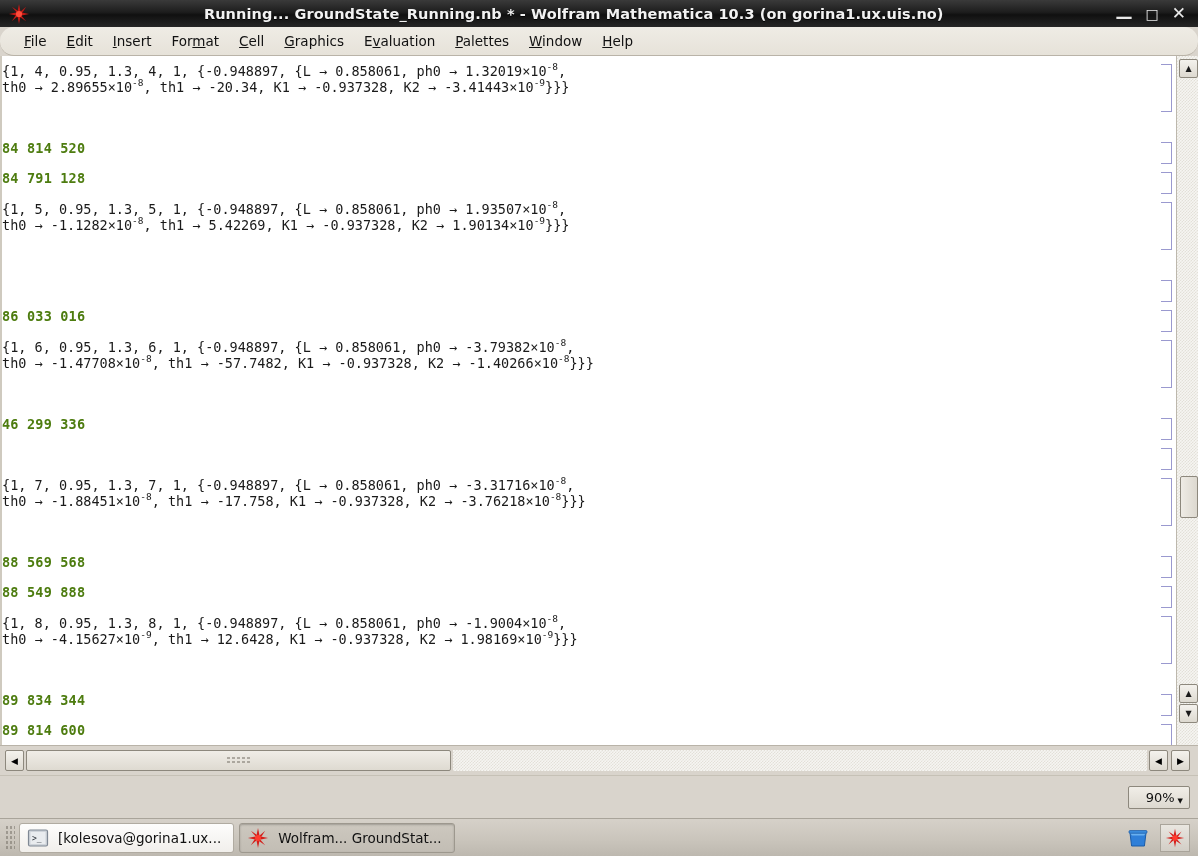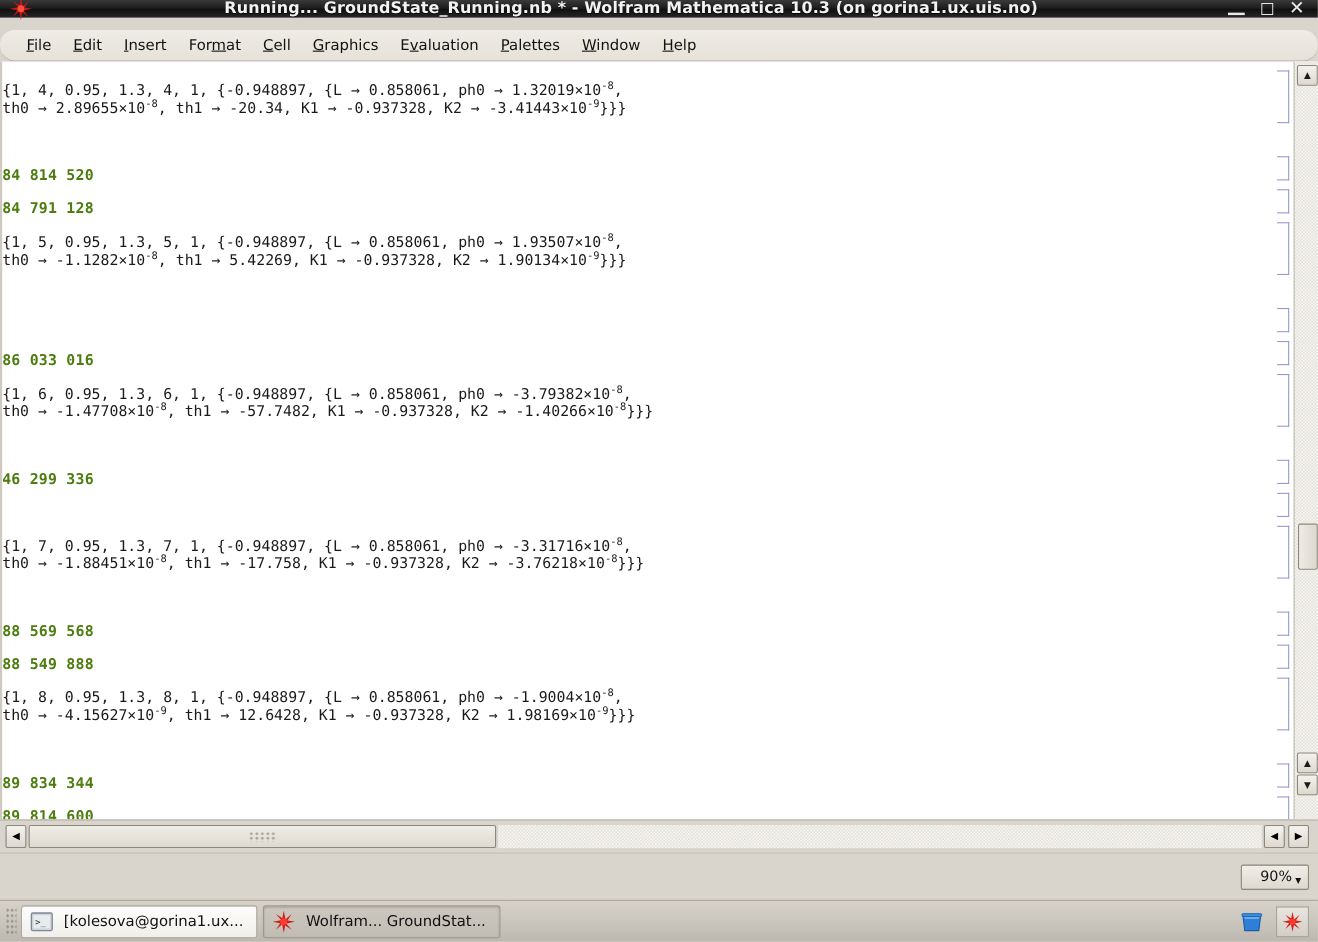--- a/index.html
+++ b/index.html
@@ -5,21 +5,21 @@
   * { box-sizing: border-box; margin: 0; padding: 0; }
   html, body {
     width: 1198px; height: 856px;
     background: #d9d4cc;
     font-family: "DejaVu Sans", sans-serif;
     overflow: hidden;
   }
 
   
   #titlebar {
-    position: absolute; left: 0; top: 0; width: 1198px; height: 16px;
+    position: absolute; left: 0; top: 0; width: 1198px; height: 27px;
     background: linear-gradient(to bottom, #3a3a3a 0%, #1d1d1d 45%, #101010 55%, #262626 100%);
     display: flex; align-items: center;
   }
   #titlebar .appicon {
     width: 26px; height: 22px; margin-left: 6px; position: relative; flex: 0 0 auto;
   }
   #titlebar .title {
     flex: 1 1 auto; text-align: center;
     color: #f2f2f2; font-size: 14.5px; font-weight: bold;
     font-family: "DejaVu Sans", sans-serif;
@@ -46,21 +46,21 @@
   }
   .menu-item u { text-decoration: underline; }
 
   
   #notebook {
     position: absolute; left: 0; top: 56px; width: 1198px; height: 689px;
     background: #ffffff;
     border-left: 2px solid #cfcabf;
     overflow: hidden;
   }
-  #nb-inner { position: absolute; left: 0; top: 0; width: 1160px; height: 689px; margin-top: 12px; }
+  #nb-inner { position: absolute; left: 0; top: 0; width: 1160px; height: 689px; }
 
   .cellgroup { position: absolute; left: 0; width: 1090px; }
   .outline {
     font-family: "DejaVu Sans Mono", monospace;
     font-size: 13.5px; color: #1a1a1a; white-space: pre;
     line-height: 1.05;
   }
   .numline {
     font-family: "DejaVu Sans Mono", monospace;
     font-size: 13.5px; font-weight: bold; color: #4d7c0f; 

